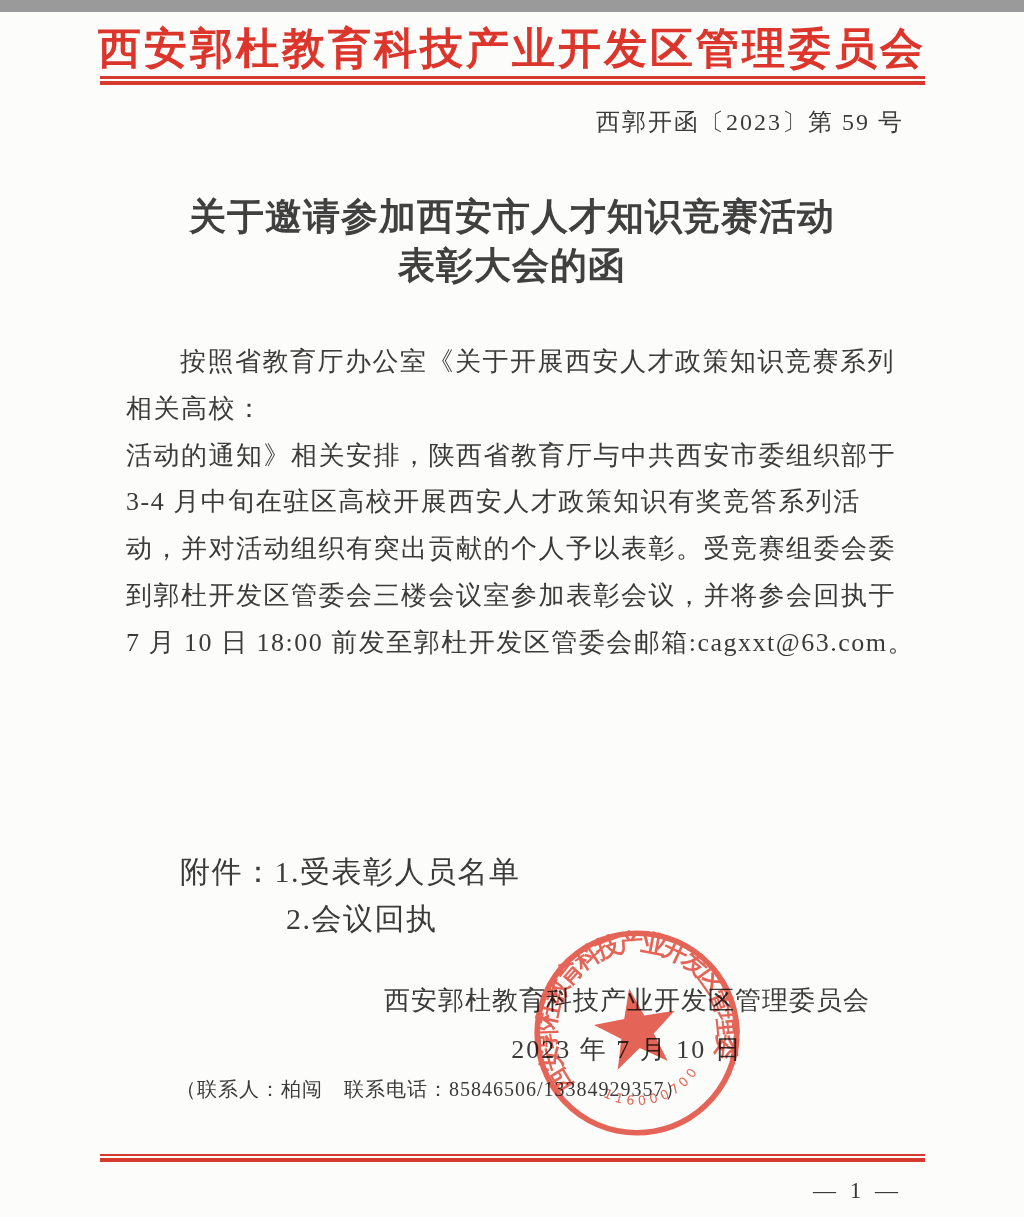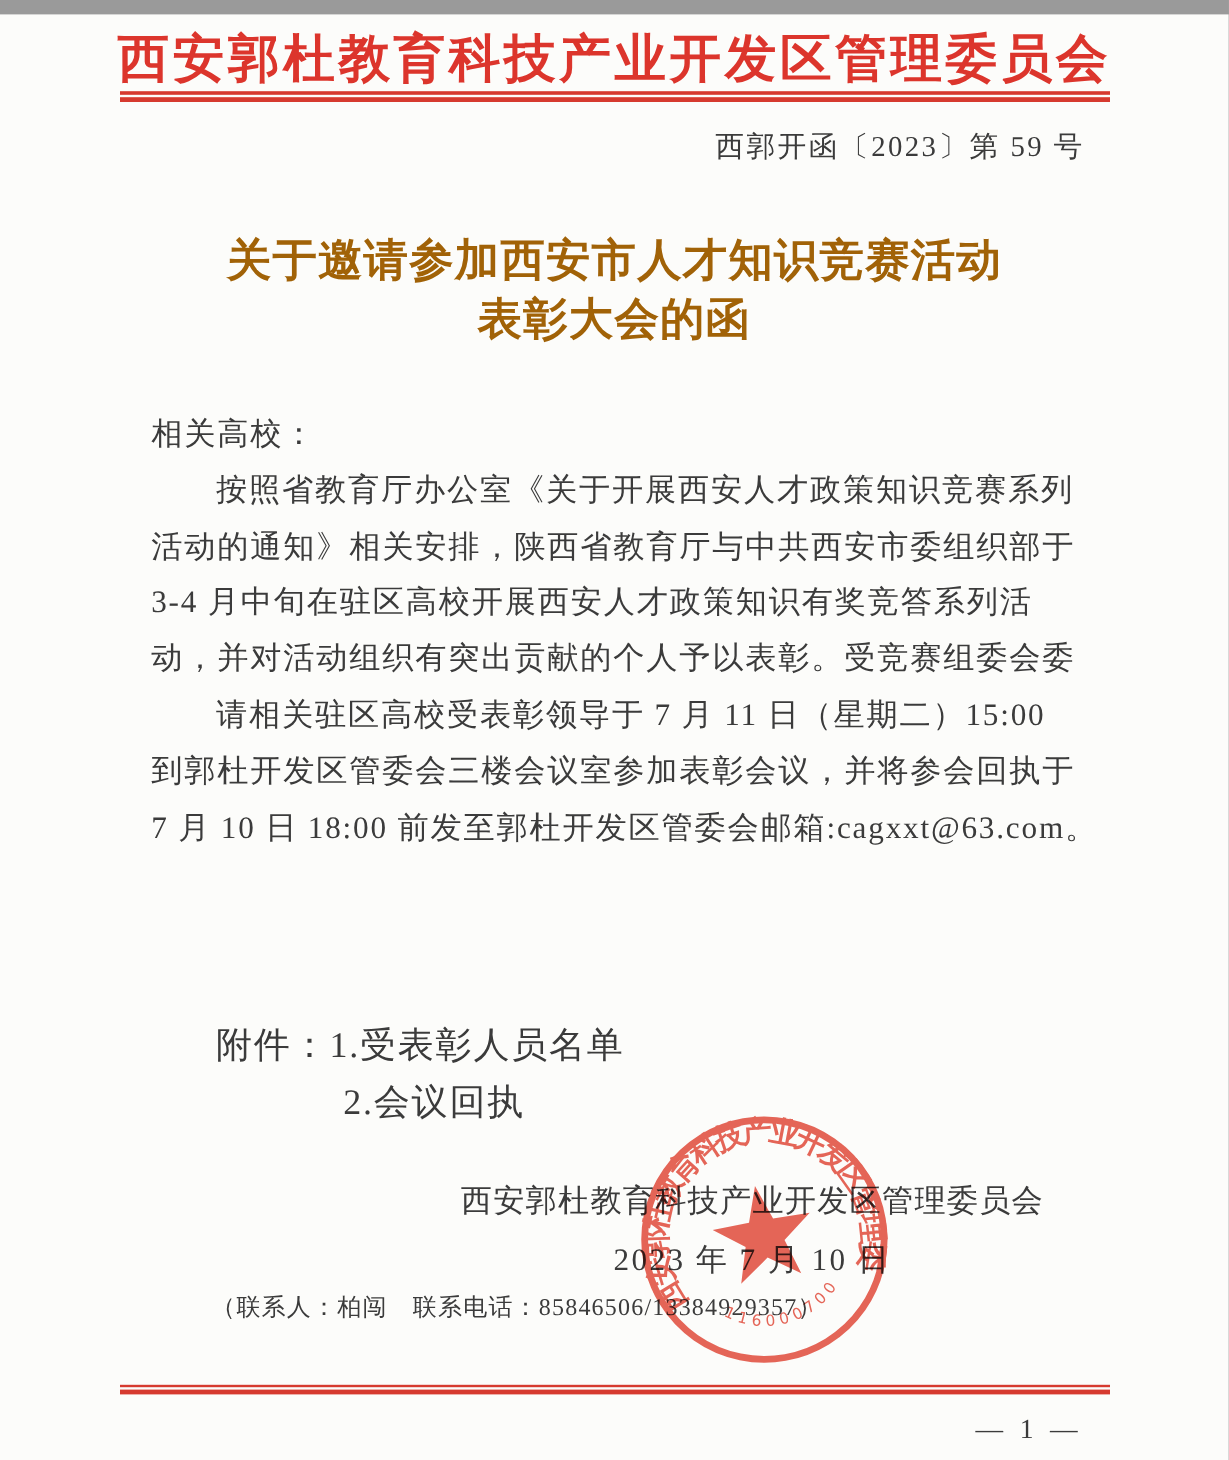--- a/index.html
+++ b/index.html
@@ -43,21 +43,21 @@
   }
 
   
   .title-line {
     position: absolute;
     left: 0; width: 100%;
     text-align: center;
     font-weight: 700;
     font-size: 37px;
     letter-spacing: 1px;
-    color: #a16207;
+    color: #404040;
     white-space: nowrap;
   }
   .title-1 { top: 180px; }
   .title-2 { top: 229px; }
 
   
   .body-block {
     position: absolute;
     top: 327px; left: 126px; width: 780px;
   }
@@ -139,26 +139,25 @@
 <div class="page">
 
   <div class="org-header">西安郭杜教育科技产业开发区管理委员会</div>
   <div class="rule-top"></div>
   <div class="doc-number">西郭开函〔2023〕第 59 号</div>
 
   <div class="title-line title-1">关于邀请参加西安市人才知识竞赛活动</div>
   <div class="title-line title-2">表彰大会的函</div>
 
   <div class="body-block">
+    <div class="bline indent">按照省教育厅办公室《关于开展西安人才政策知识竞赛系列</div>
     <div class="bline">相关高校：</div>
-    <div class="bline indent">按照省教育厅办公室《关于开展西安人才政策知识竞赛系列</div>
     <div class="bline">活动的通知》相关安排，陕西省教育厅与中共西安市委组织部于</div>
     <div class="bline">3-4 月中旬在驻区高校开展西安人才政策知识有奖竞答系列活</div>
     <div class="bline">动，并对活动组织有突出贡献的个人予以表彰。受竞赛组委会委</div>
-    <div class="bline indent">请相关驻区高校受表彰领导于 7 月 11 日（星期二）15:00</div>
     <div class="bline">到郭杜开发区管委会三楼会议室参加表彰会议，并将参会回执于</div>
     <div class="bline">7 月 10 日 18:00 前发至郭杜开发区管委会邮箱:cagxxt@63.com。</div>
   </div>
 
   <div class="attach-block">
     <div class="aline a1">附件：1.受表彰人员名单</div>
     <div class="aline a2">2.会议回执</div>
   </div>
 
   <div class="sig-org">西安郭杜教育科技产业开发区管理委员会</div>

